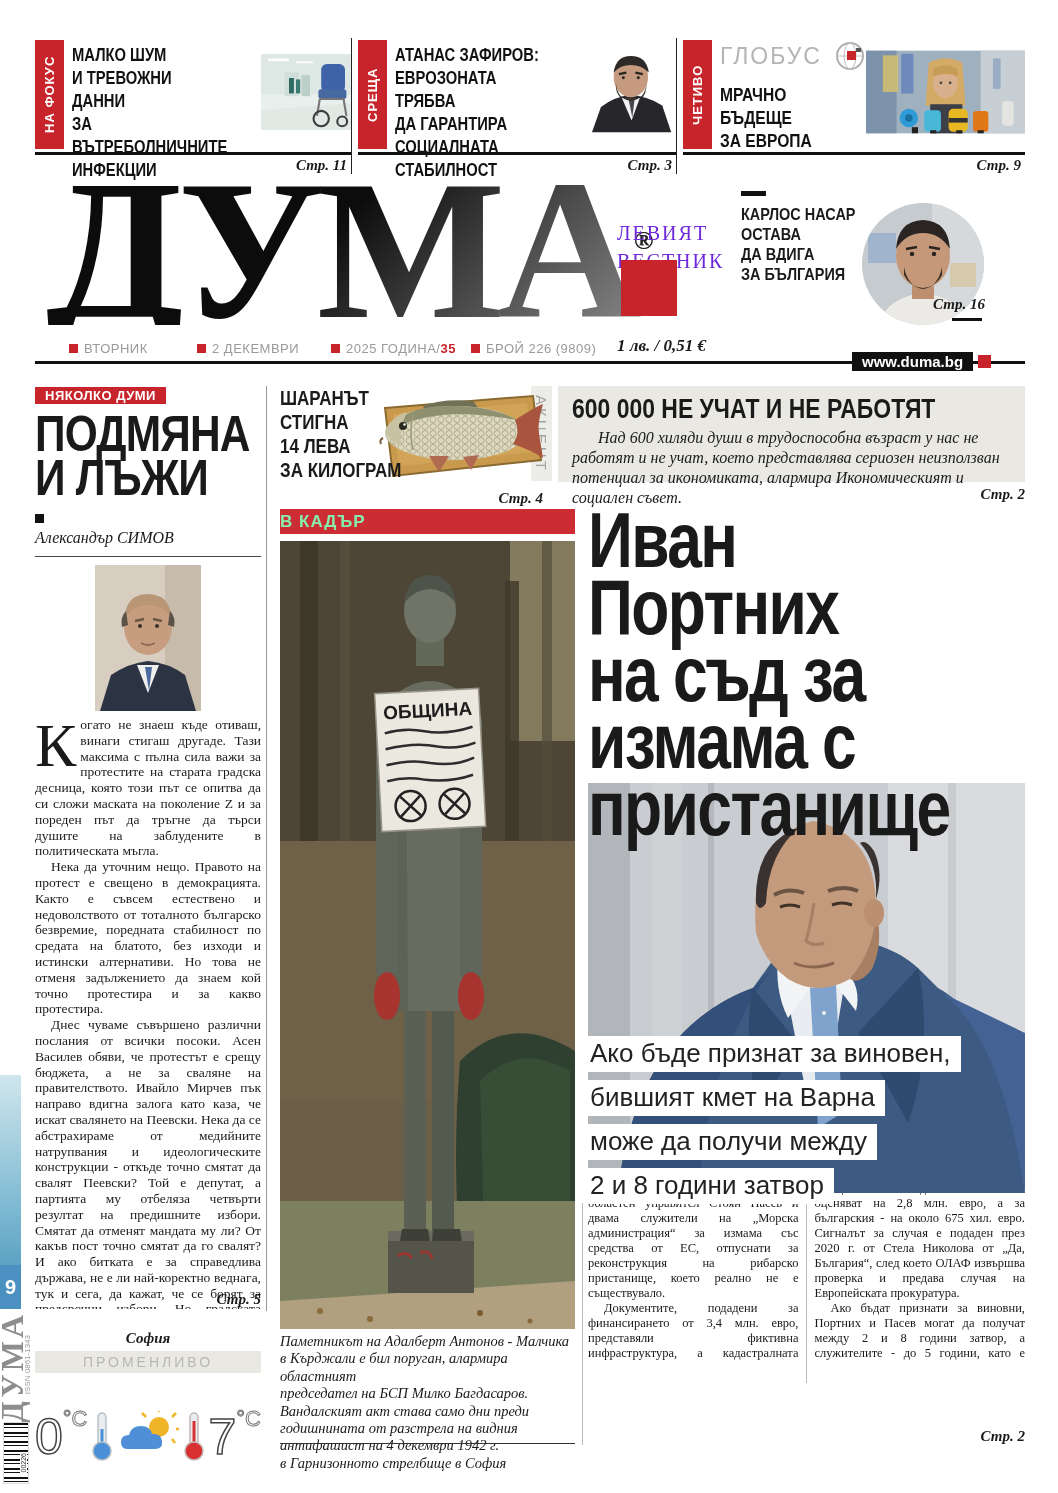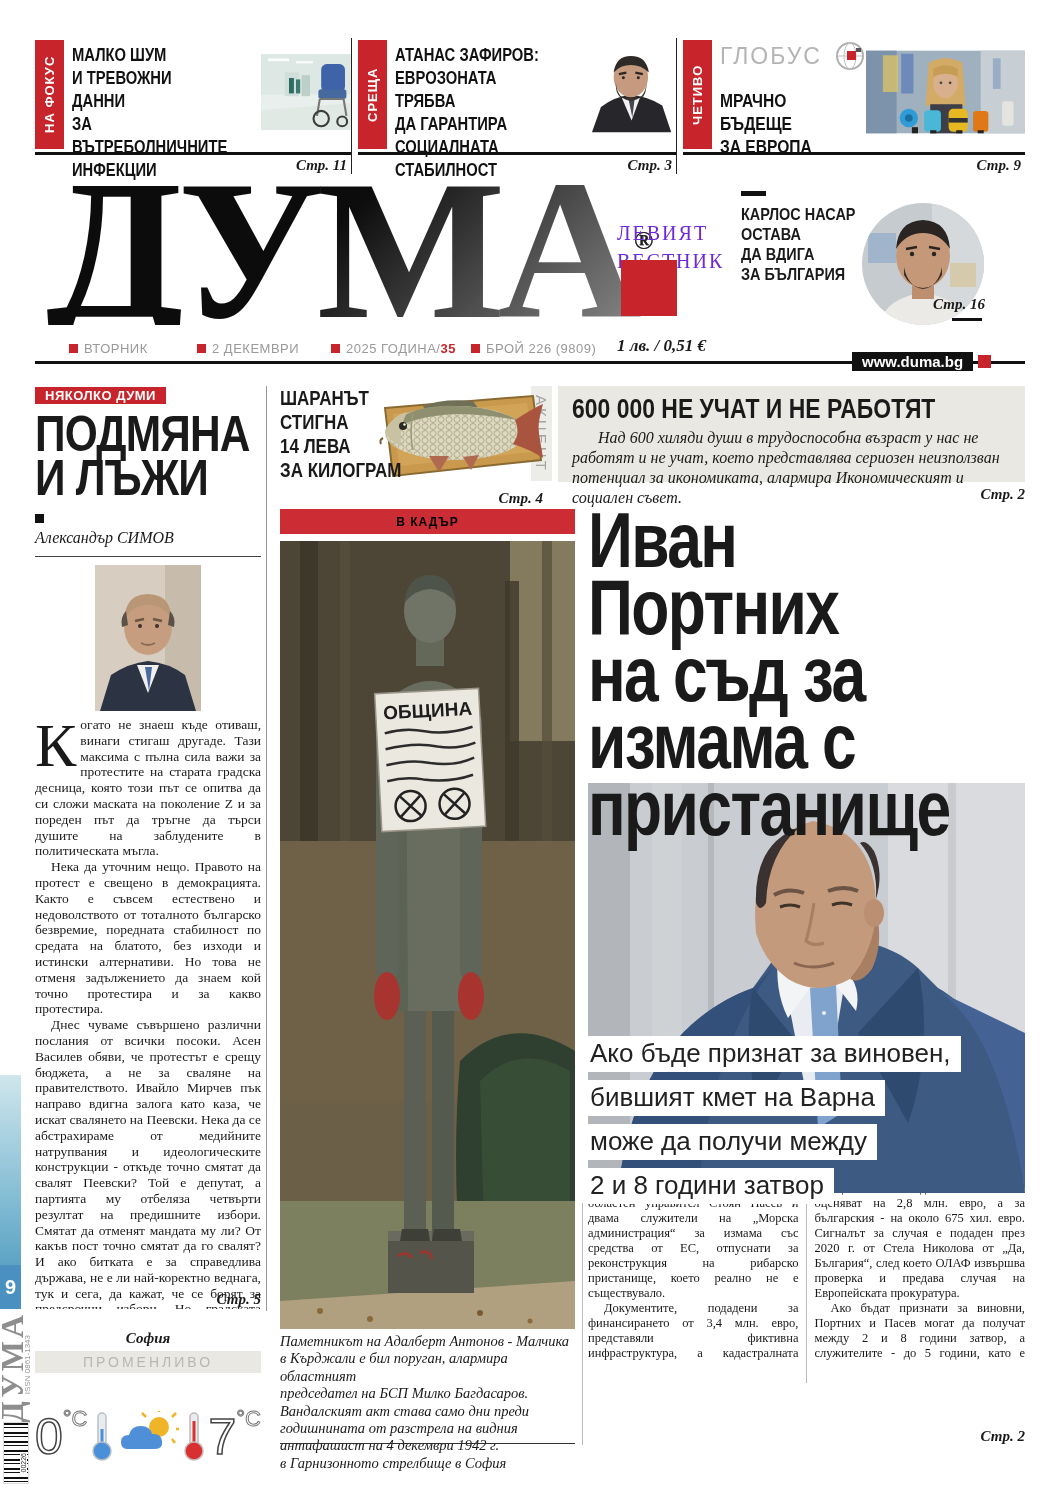--- a/index.html
+++ b/index.html
@@ -84,22 +84,22 @@
     background:#ecece8;display:flex;align-items:center;justify-content:center;}
   #akcent-label span{writing-mode:vertical-rl;font-family:"Liberation Sans",sans-serif;
     font-size:15px;color:#a3a3a0;letter-spacing:3px;}
   #akcent{left:558px;top:386px;width:467px;height:96px;background:var(--graybox);
           padding:8px 14px 0 14px;}
   #akcent-head{font-size:27px;}
   #akcent-sum{font-style:italic;font-size:16px;line-height:20px;text-indent:26px;margin-top:3px;}
   #akcent-page{left:558px;top:486px;width:467px;text-align:right;}
   
   #kadar-bar{left:280px;top:509px;width:295px;height:25px;background:#cc2c33;
-     color:#000000;font-family:"Liberation Sans",sans-serif;font-weight:bold;font-size:12px;
-     letter-spacing:1px;display:flex;align-items:center;justify-content:center;}
+     color:#86efac;font-family:"Liberation Sans",sans-serif;font-weight:bold;font-size:17px;
+     letter-spacing:1px;display:flex;align-items:center;justify-content:flex-start;}
   #monument{left:280px;top:541px;}
   #mon-caption{left:280px;top:1333px;width:302px;font-style:italic;
       font-size:14.5px;line-height:17.4px;}
   #mon-rule{left:280px;top:1443px;width:295px;height:1px;background:#333;}
   #divider2{left:582px;top:1203px;width:1px;height:242px;background:#bbb;}
   
   #story-head{left:588px;top:507px;width:440px;font-size:78px;line-height:67px;
               letter-spacing:-2px;transform:scaleX(.8);transform-origin:0 0;
               font-family:"Liberation Sans",sans-serif;font-weight:bold;white-space:pre-line;
               position:absolute;z-index:2;}
@@ -204,21 +204,21 @@
         <div class="globus-row">
           <span class="globus-word">ГЛОБУС</span>
           <svg width="32" height="32" viewBox="0 0 32 32">
             <circle cx="16" cy="16" r="13" fill="none" stroke="#b0b0b0" stroke-width="2"></circle>
             <ellipse cx="16" cy="16" rx="6" ry="13" fill="none" stroke="#c0c0c0" stroke-width="1"></ellipse>
             <path d="M3,16 L29,16" stroke="#c0c0c0" stroke-width="1"></path>
             <rect x="13" y="11" width="9" height="9" fill="#c7252b"></rect>
             <rect x="22" y="8" width="5" height="4" fill="#555"></rect>
           </svg>
         </div>
-        <div class="t-title" style="margin-top:17px;"><span class="cond" style="font-size:19px;">МРАЧНО
+        <div class="t-title" style="margin-top:11px;"><span class="cond" style="font-size:19px;">МРАЧНО
 БЪДЕЩЕ
 ЗА ЕВРОПА</span></div>
       </div>
       <svg class="t-photo" width="208" height="108" viewBox="0 0 208 108">
         <rect width="208" height="108" fill="#9fb0bf"></rect>
         <rect x="0" width="40" height="108" fill="#7c93ab"></rect>
         <rect x="150" width="58" height="108" fill="#c7ced4"></rect>
         <rect x="22" y="6" width="20" height="48" fill="#d8c26a" opacity=".8"></rect>
         <rect x="46" y="4" width="16" height="52" fill="#5a7ab8" opacity=".7"></rect>
         <rect x="166" y="10" width="10" height="40" fill="#8da6c0" opacity=".8"></rect>

